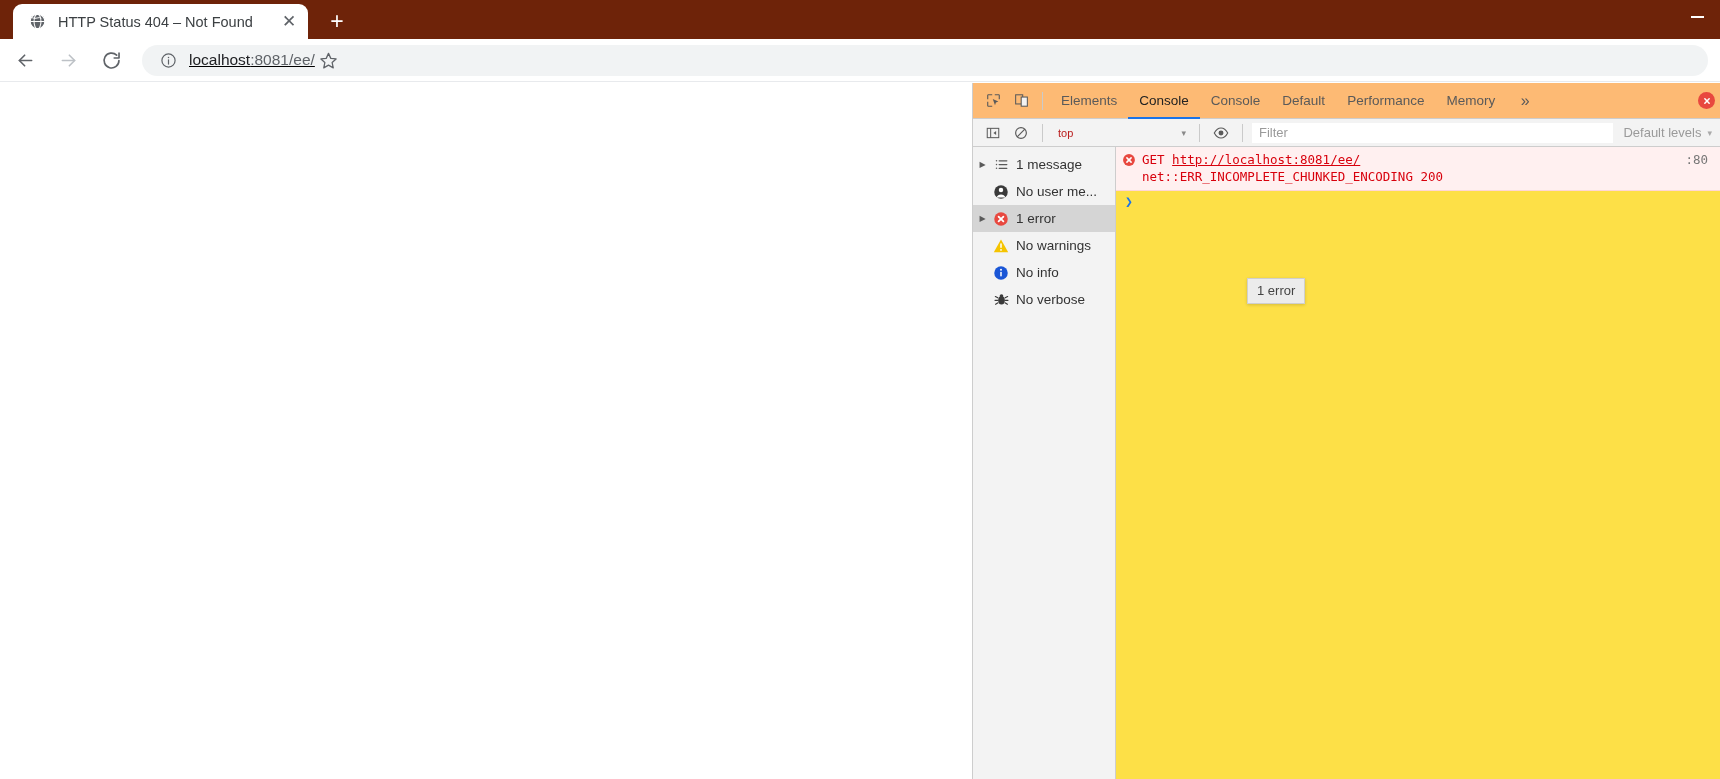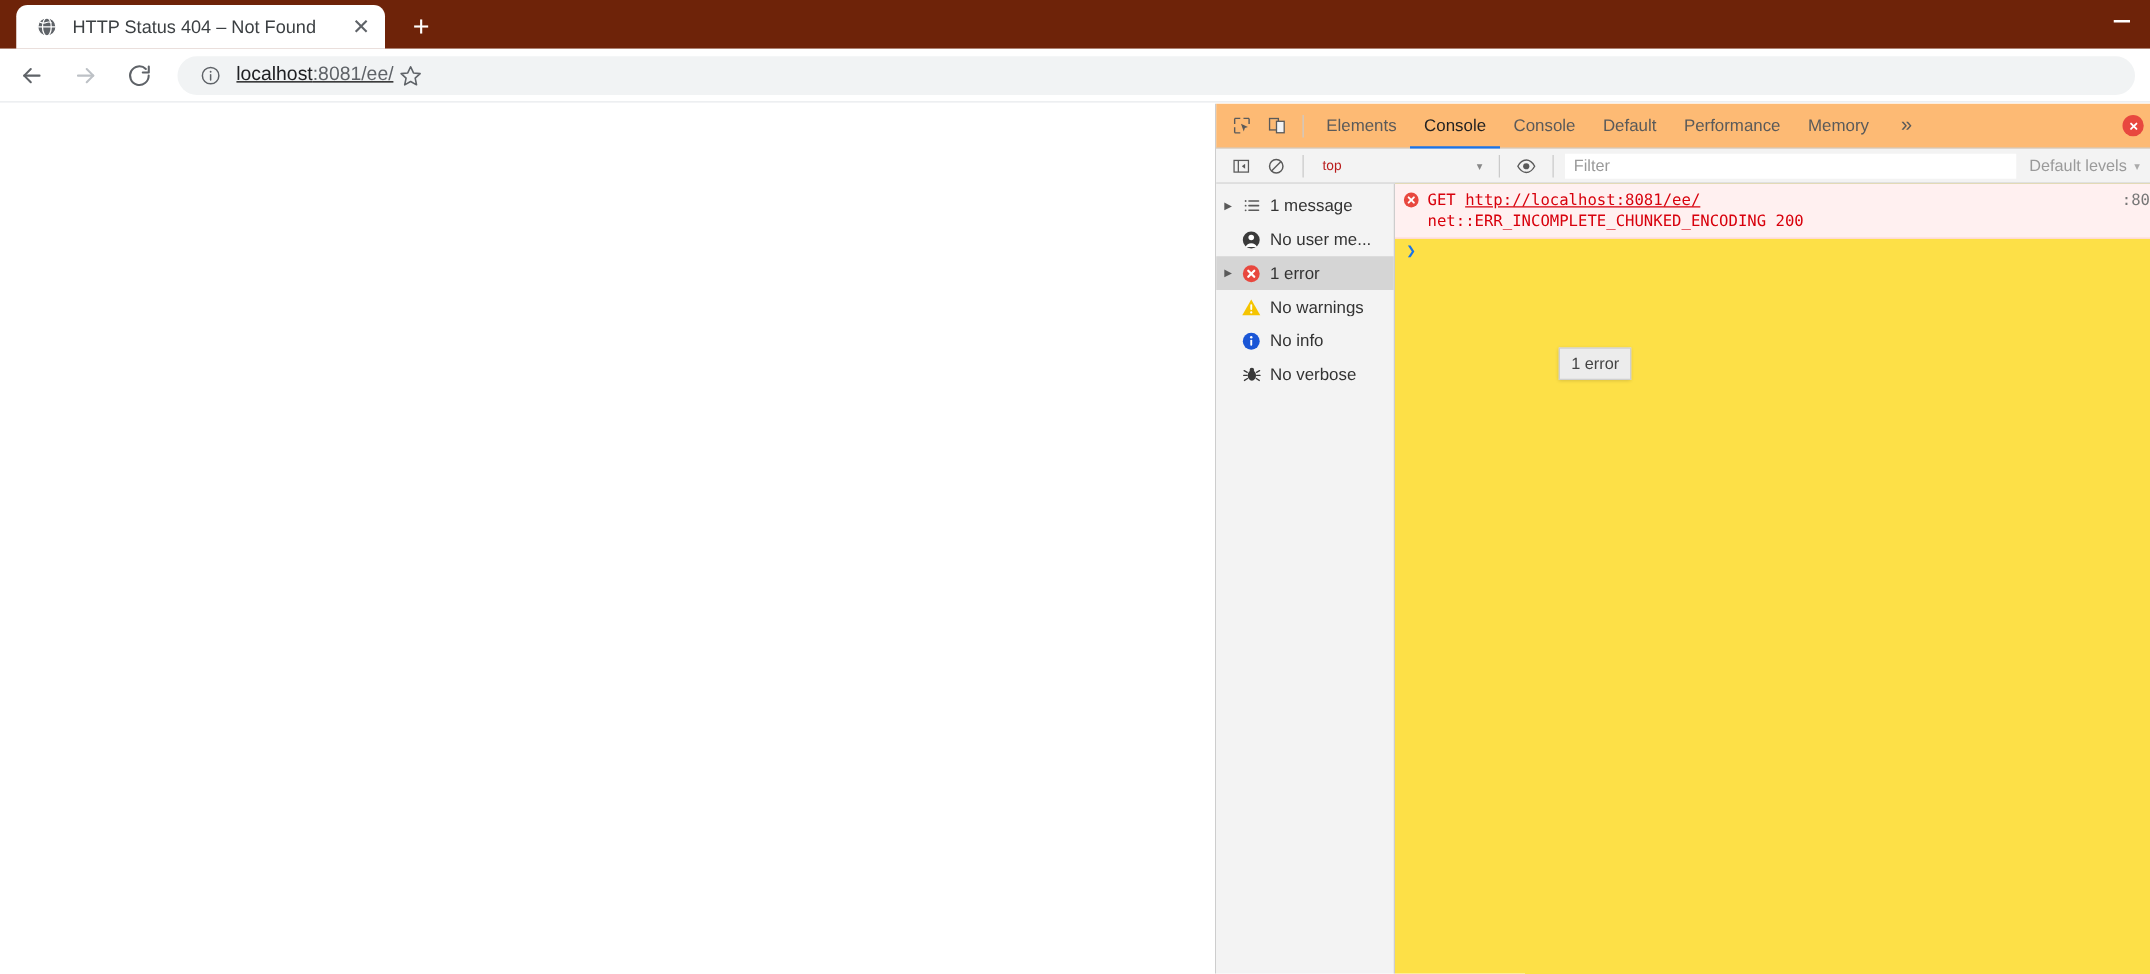--- a/index.html
+++ b/index.html
@@ -198,21 +198,21 @@
   }
   .msg-ico { width: 26px; flex: 0 0 auto; display: flex; justify-content: center; padding-top: 2px; }
   .msg-text {
     flex: 1 1 auto;
     font-family: "DejaVu Sans Mono", monospace;
     font-size: 12.5px; line-height: 17px; color: #d8000c;
     white-space: nowrap;
   }
   .msg-text a { color: #d8000c; text-decoration: underline; }
   .msg-src {
-    flex: 0 0 auto; padding-right: 0; padding-top: 1px;
+    flex: 0 0 auto; padding-right: 12px; padding-top: 1px;
     font-family: "DejaVu Sans Mono", monospace;
     font-size: 12.5px; color: #777777; 
     white-space: nowrap; cursor: pointer;
   }
   .prompt {
     display: flex; align-items: flex-start; padding: 3px 0 0 0;
   }
   .prompt-caret {
     width: 26px; flex: 0 0 auto; text-align: center;
     color: #1a73e8; font-size: 13px; font-family: "DejaVu Sans Mono", monospace;

